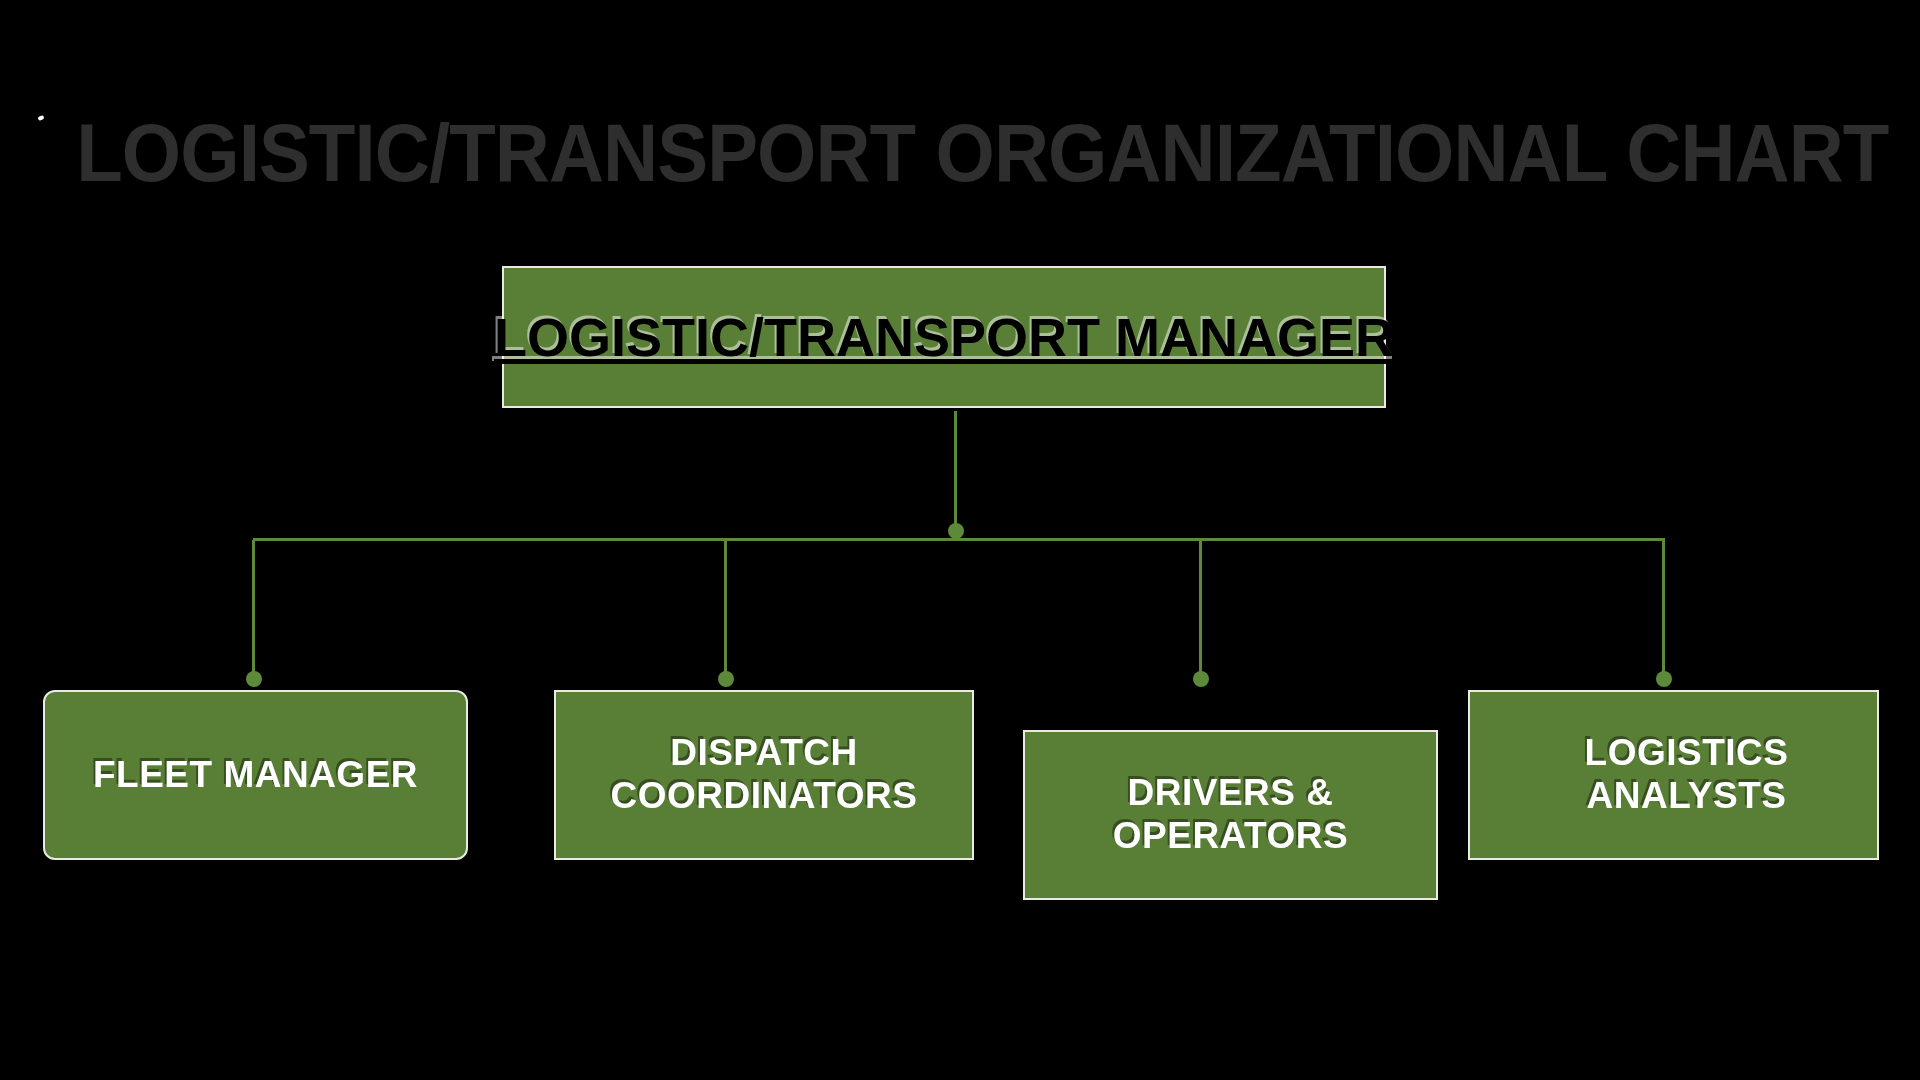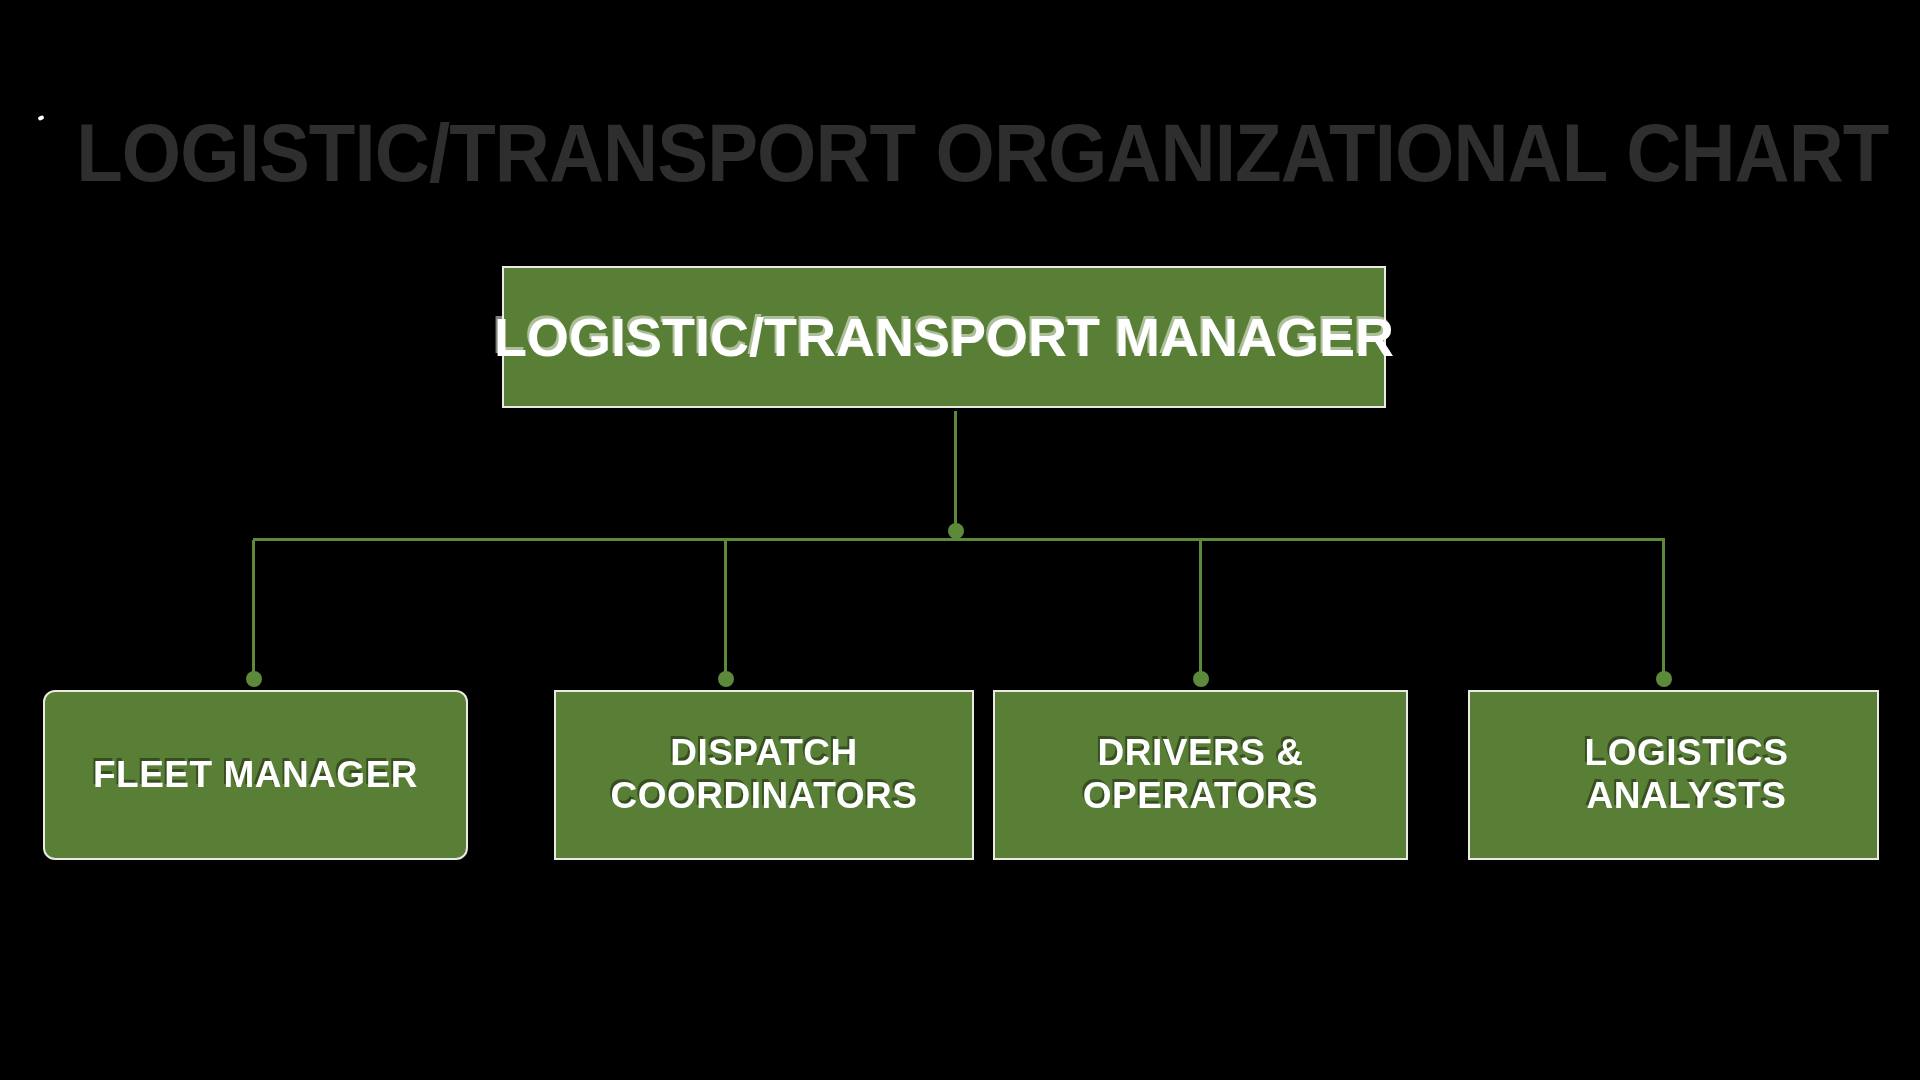--- a/index.html
+++ b/index.html
@@ -58,41 +58,42 @@
   }
   .node-root {
     left: 502px;
     top: 266px;
     width: 884px;
     height: 142px;
   }
   .node-root .node-label {
     font-size: 54px;
     font-weight: bold;
-    color: #ffffff;
+    color: #000000;
     letter-spacing: 0;
     white-space: nowrap;
     text-shadow: -2px -3px 0 rgba(255,255,255,0.50);
+    text-decoration: underline;
   }
   .node-child {
     top: 690px;
     height: 170px;
     padding: 0 18px;
   }
   .node-child .node-label {
     font-size: 37px;
     font-weight: bold;
     color: #ffffff;
     letter-spacing: 0.5px;
     line-height: 1.15;
     text-shadow: -2px -3px 0 rgba(0,0,0,0.38);
   }
   .node-c1 { left: 43px;   width: 425px; border-radius: 12px; }
   .node-c2 { left: 518px;  width: 420px; margin-left: 36px; }
-  .node-c3 { left: 993px;  width: 415px; }
+  .node-c3 { left: 1023px;  width: 415px; margin-top: 40px; }
   .node-c4 { left: 1468px; width: 411px; padding-left: 44px; }
 
   
   .line {
     position: absolute;
     background: #5d8a3a;
   }
   .line-trunk       { left: 954px;  top: 411px; width: 3px;    height: 113px; }
   .line-horizontal  { left: 253px;  top: 538px; width: 1412px; height: 3px;  }
   .line-drop-1      { left: 252px;  top: 540px; width: 3px;    height: 132px; }

